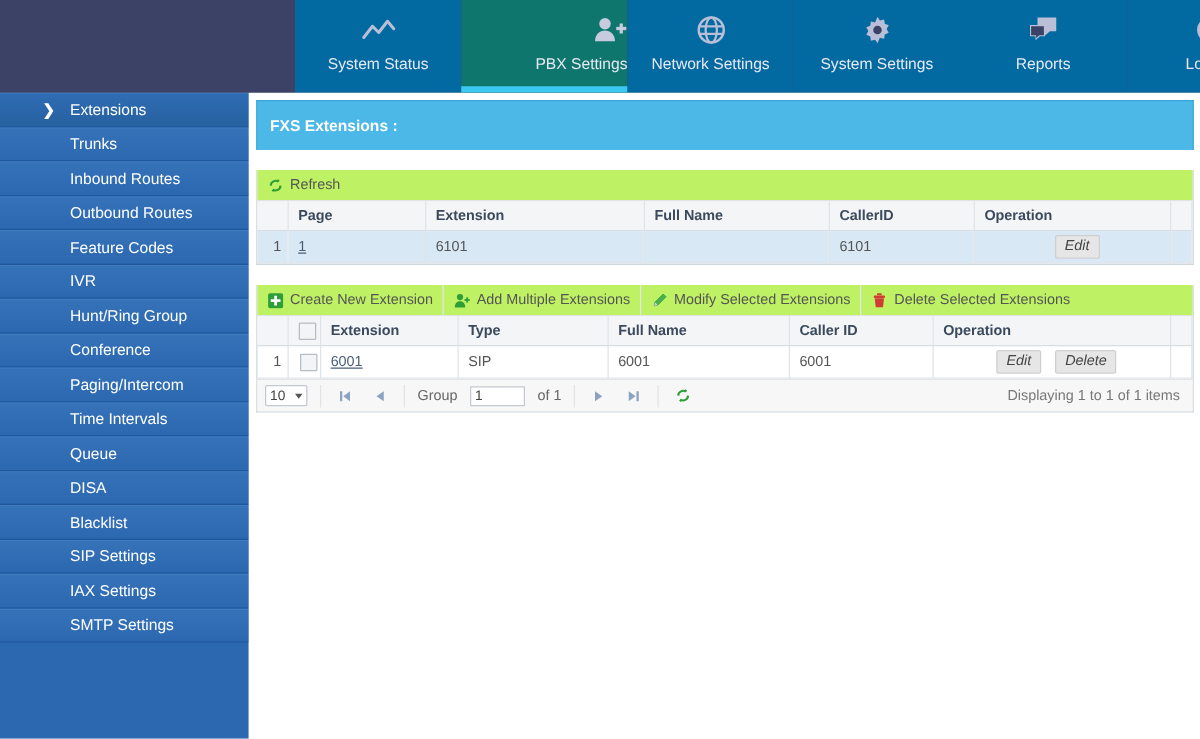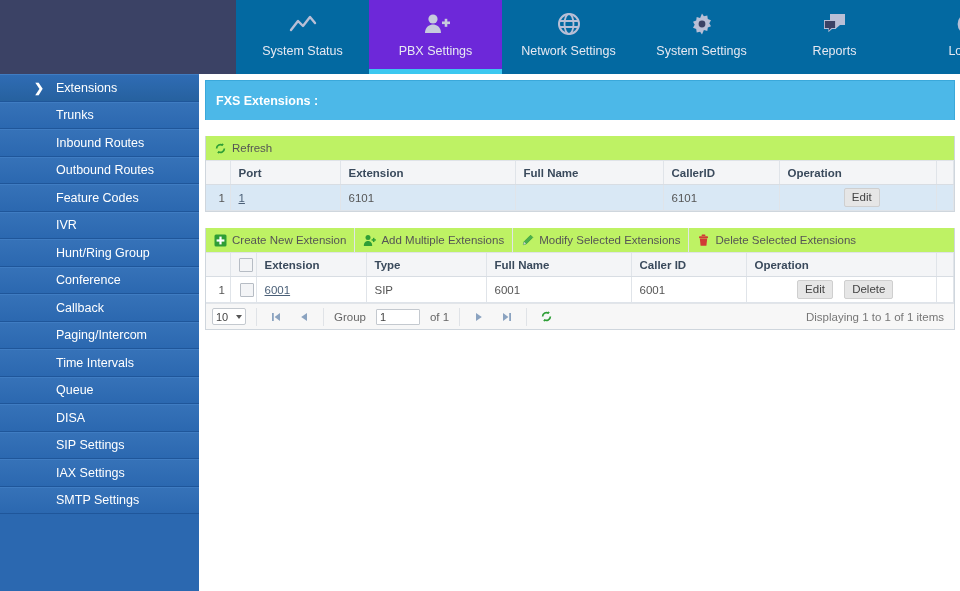--- a/index.html
+++ b/index.html
@@ -37,21 +37,22 @@
     flex-direction: column;
     align-items: center;
     justify-content: flex-start;
     padding-top: 9px;
     box-sizing: border-box;
     cursor: pointer;
     position: relative;
     background: #0369a1;
   }
   .nav-tab.active {
-    background: #6d28d9;
+    background: #0f766e;
+    align-items: flex-end;
   }
   .nav-tab.active::after {
     content: "";
     position: absolute;
     left: 0;
     right: 0;
     bottom: 0;
     height: 5px;
     background: #3cc8f0;
   }
@@ -244,21 +245,21 @@
     display: inline-block;
     background: #e6e6e6;
     border: 1px solid #cfcfcf;
     border-radius: 2px;
     color: #444;
     font-size: 11.5px;
     padding: 1px 7px;
     cursor: pointer;
     line-height: 15px;
   }
-  .op-cell { text-align: center; padding-left: 0; }
+  .op-cell { text-align: center; padding-left: 0; font-style: italic; }
   .op-cell .btn-sm + .btn-sm { margin-left: 8px; }
 
   
   .pager {
     height: 26px;
     display: flex;
     align-items: center;
     background: #f7f7f7;
     border-top: 1px solid #e2e5e9;
     padding: 0 6px;
@@ -429,37 +430,37 @@
     <div class="side-item">
       <span class="side-indent"></span>
       <span class="side-label">Hunt/Ring Group</span>
     </div>
     <div class="side-item">
       <span class="side-indent"></span>
       <span class="side-label">Conference</span>
     </div>
     <div class="side-item">
       <span class="side-indent"></span>
-      <span class="side-label">Callback</span>
-    </div>
-    <div class="side-item">
-      <span class="side-indent"></span>
       <span class="side-label">Paging/Intercom</span>
     </div>
     <div class="side-item">
       <span class="side-indent"></span>
       <span class="side-label">Time Intervals</span>
     </div>
     <div class="side-item">
       <span class="side-indent"></span>
       <span class="side-label">Queue</span>
     </div>
     <div class="side-item">
       <span class="side-indent"></span>
       <span class="side-label">DISA</span>
+    </div>
+    <div class="side-item">
+      <span class="side-indent"></span>
+      <span class="side-label">Blacklist</span>
     </div>
     <div class="side-item">
       <span class="side-indent"></span>
       <span class="side-label">SIP Settings</span>
     </div>
     <div class="side-item">
       <span class="side-indent"></span>
       <span class="side-label">IAX Settings</span>
     </div>
     <div class="side-item">
@@ -494,21 +495,21 @@
             <col style="width:110px">
             <col style="width:175px">
             <col style="width:148px">
             <col style="width:116px">
             <col>
             <col style="width:17px">
           </colgroup>
           <thead>
             <tr>
               <th class="c-num"></th>
-              <th>Port</th>
+              <th>Page</th>
               <th>Extension</th>
               <th>Full Name</th>
               <th>CallerID</th>
               <th class="c-center">Operation</th>
               <th class="c-gutter"></th>
             </tr>
           </thead>
           <tbody>
             <tr class="datarow">
               <td class="c-num">1</td>

